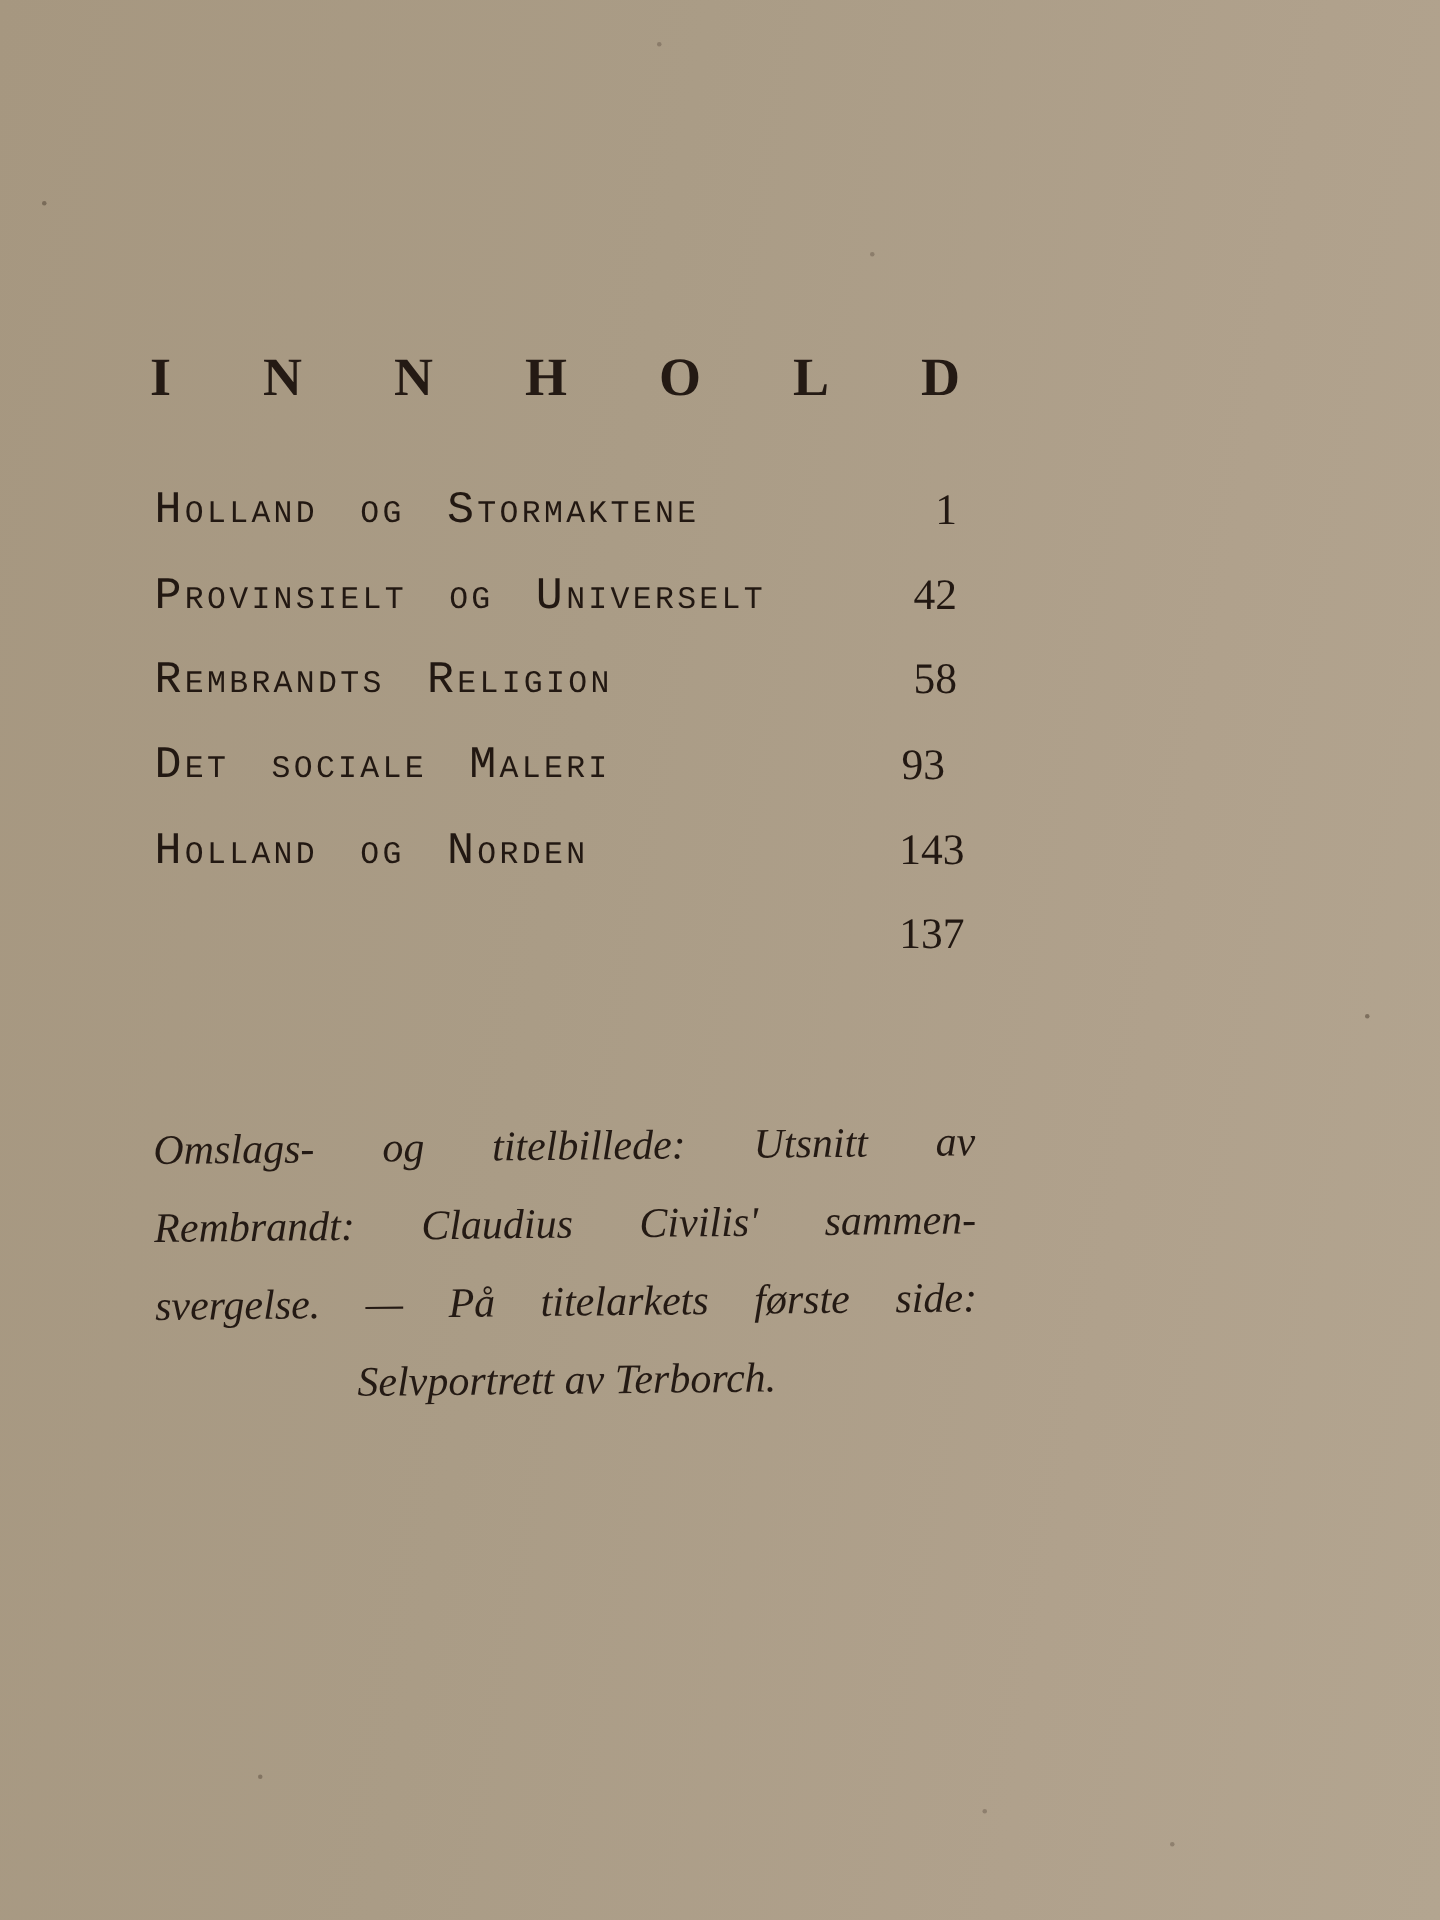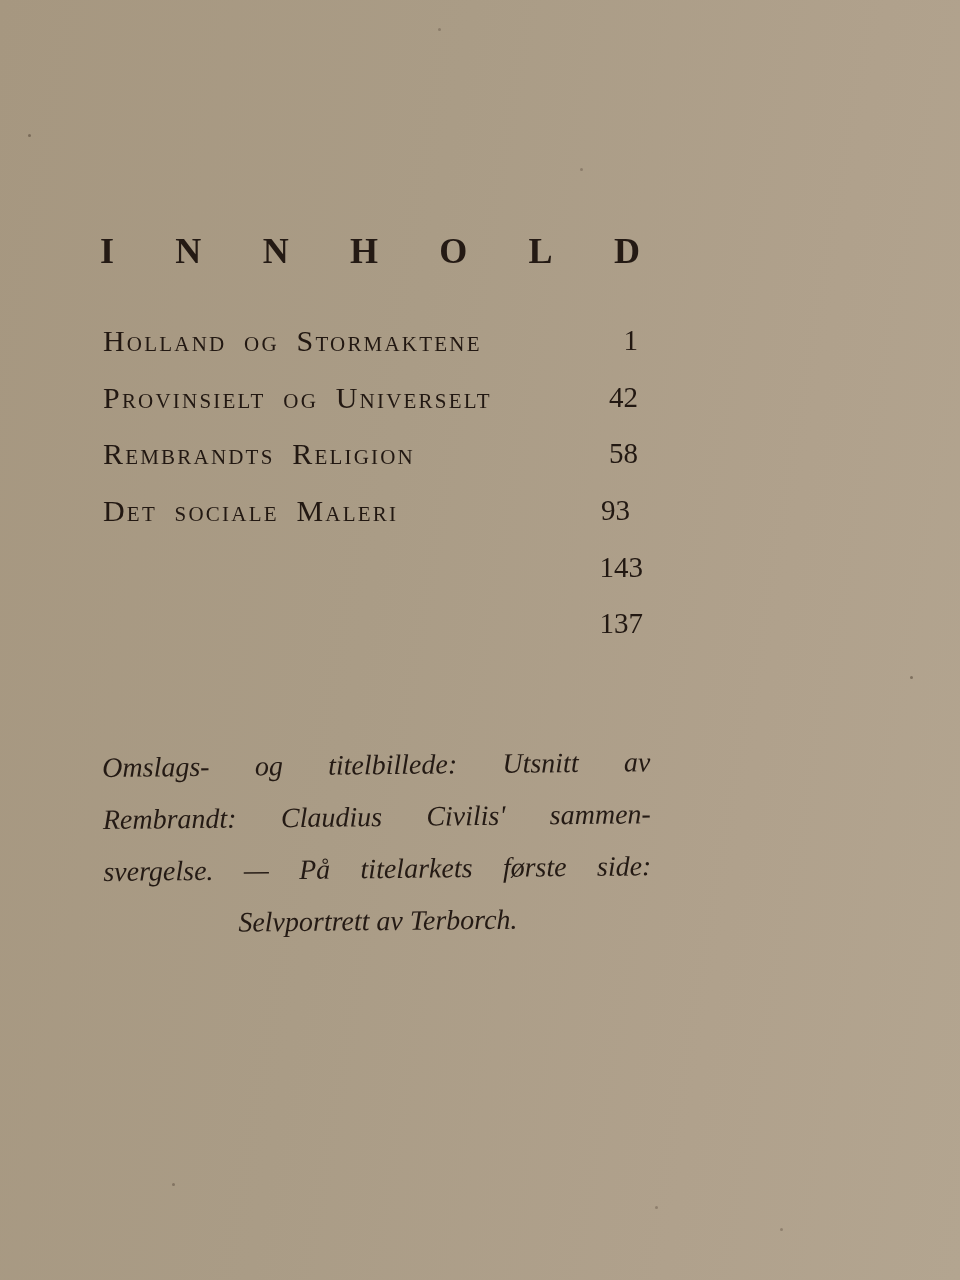--- a/index.html
+++ b/index.html
@@ -50,21 +50,21 @@
       width: 545px;
     }
     .toc-row {
       position: relative;
       height: 56.7px;
     }
     .toc-label {
       position: absolute;
       left: 0;
       top: 6px;
-      font-family: Liberation Serif, serif;
+      font-family: Liberation Mono, monospace;
       font-size: 30px;
       font-variant: small-caps;
       letter-spacing: 2.2px;
       word-spacing: 8px;
       color: #221812;
       white-space: nowrap;
     }
     .toc-page {
       position: absolute;
       right: 10px;
@@ -136,20 +136,21 @@
     </div>
     <div class="toc-row r3">
       <span class="toc-label">Rembrandts Religion</span>
       <span class="toc-page">58</span>
     </div>
     <div class="toc-row r4">
       <span class="toc-label">Det sociale Maleri</span>
       <span class="toc-page">93</span>
     </div>
     <div class="toc-row r5">
+      <span class="toc-label">Holland og Norden</span>
       <span class="toc-page">143</span>
     </div>
     <div class="toc-row r6">
       <span class="toc-page">137</span>
     </div>
   </div>
 
   <div class="caption">
     <span class="line">Omslags- og titelbillede: Utsnitt av</span>
     <span class="line">Rembrandt: Claudius Civilis' sammen-</span>

